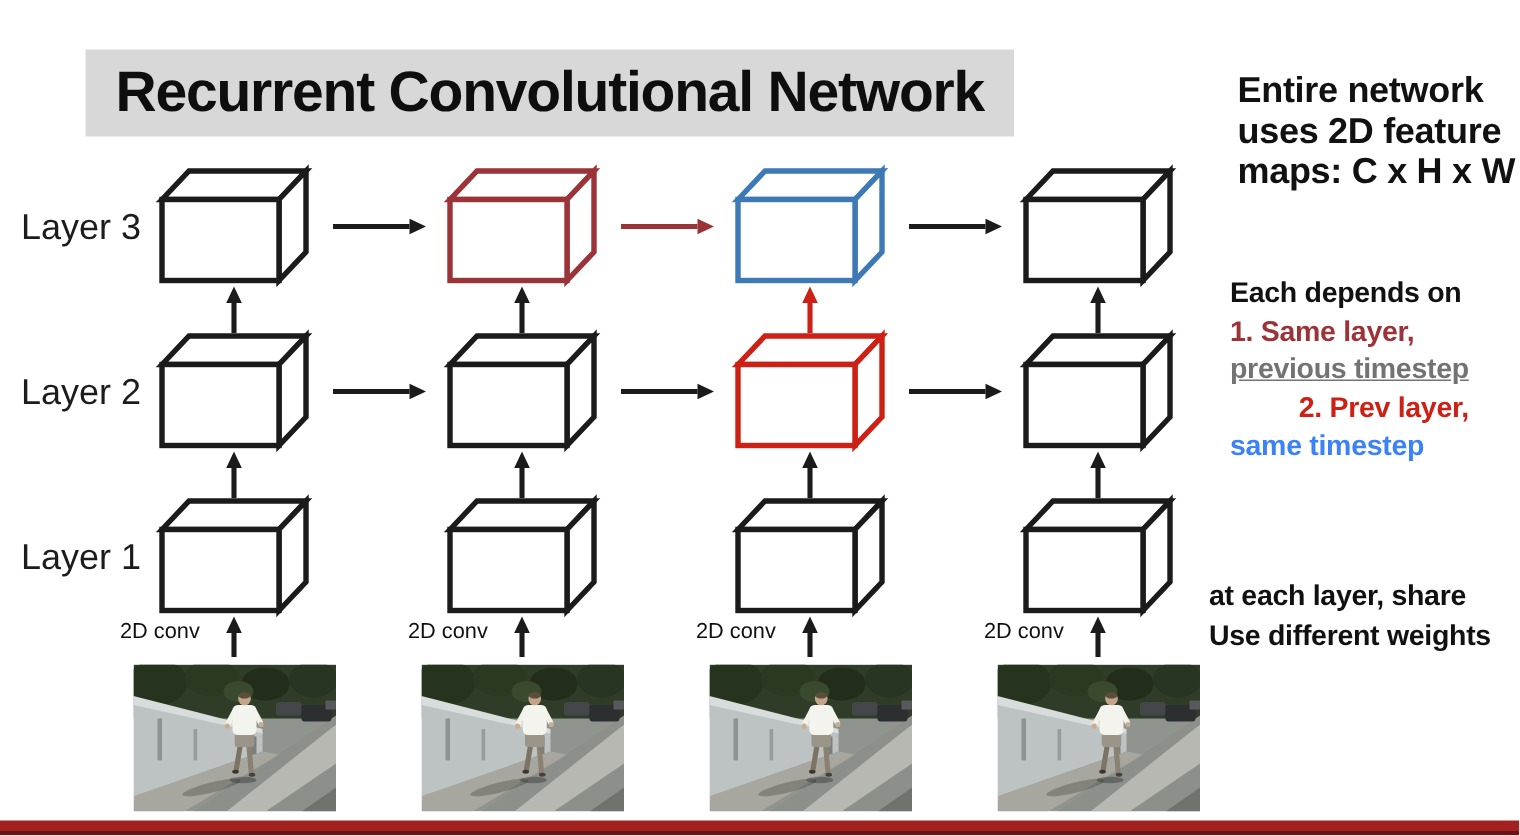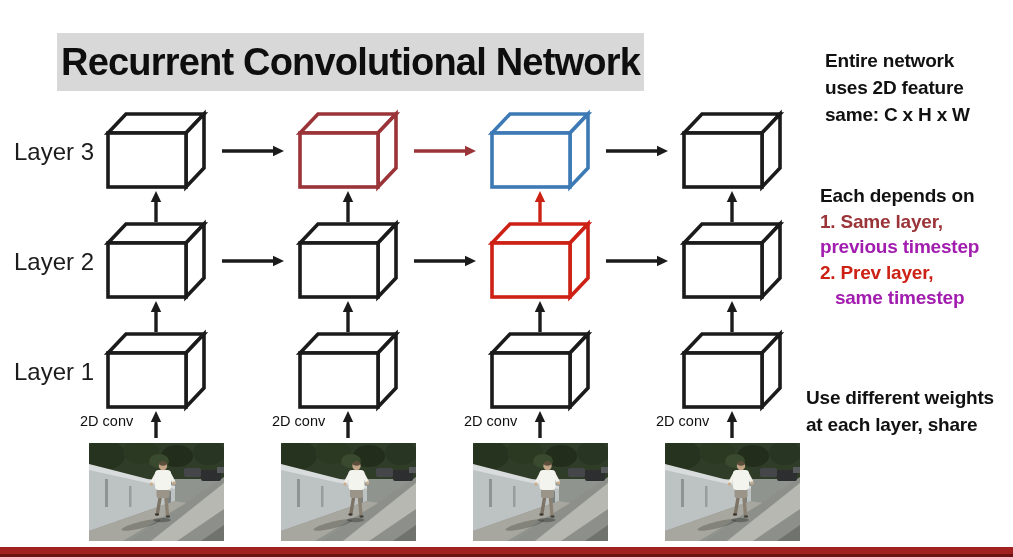--- a/index.html
+++ b/index.html
@@ -1,28 +1,28 @@
 <!DOCTYPE html>
 <html style="--black: #1b1b1b; --maroon: #9b3439; --red: #cc2114; --blue: #3d7ab5; --highlight: #d8d8d8; --footer: #a12121; --footer_edge: #6d1212;"><head>
 <meta charset="utf-8">
 <style>
   html,body{margin:0;padding:0;background:#fff;}
   .slide{position:relative;width:1013px;height:557px;background:#ffffff;overflow:hidden;
          font-family:"Liberation Sans",sans-serif;color:#111;}
-  .title{position:absolute;left:57px;top:33px;height:58px;line-height:58px;padding:0 4px;
+  .title{position:absolute;left:57px;top:33px;height:58px;line-height:58px;padding:0 20px;
          background:var(--highlight);font-size:38px;font-weight:700;letter-spacing:-0.8px;color:#0e0e0e;white-space:nowrap;}
   .layer-label{position:absolute;left:14px;font-size:24px;color:#1c1c1c;white-space:nowrap;}
   .ll0{top:138px}.ll1{top:248px}.ll2{top:358px}
   #diagram{position:absolute;left:0;top:0;width:1013px;height:557px;}
   .conv{position:absolute;top:413px;font-size:14.5px;font-weight:500;color:#101010;white-space:nowrap;}
   .c0{left:80px}.c1{left:272px}.c2{left:464px}.c3{left:656px}
   .frame{position:absolute;top:443px;width:135px;height:98px;overflow:hidden;}
   .f0{left:89px}.f1{left:281px}.f2{left:473px}.f3{left:665px}
   .note{position:absolute;font-weight:700;letter-spacing:-0.2px;}
-  .n1{left:825px;top:47px;font-size:19px;line-height:27px;}
+  .n1{left:825px;top:47px;font-size:24px;line-height:27px;}
   .n2{left:820px;top:183px;font-size:19px;line-height:25.5px;}
   .n3{left:806px;top:384px;font-size:19px;line-height:27px;}
   .citation{position:absolute;left:838px;top:477px;font-size:9.5px;line-height:13px;
             font-weight:700;letter-spacing:-0.2px;color:#1e1e1e;}
   .footer-bar{position:absolute;left:0;top:547px;width:1013px;height:10px;
               background:linear-gradient(var(--footer) 0 68%, var(--footer_edge) 68% 100%);}
 </style>
 </head>
 <body>
 
@@ -319,31 +319,31 @@
           <circle cx="85" cy="40" r="1.7" fill="#c9ad8f"></circle>
           <rect x="66" y="27" width="16" height="20" rx="3.5" fill="#f4f4ee"></rect>
           <circle cx="74" cy="23" r="4.2" fill="#c2a588"></circle>
           <ellipse cx="74" cy="20.6" rx="3.9" ry="2.1" fill="#5d4d3b"></ellipse>
         </g>
       </svg></div>
 
   <div class="note n1">
     <div>Entire network</div>
     <div>uses 2D feature</div>
-    <div>same: C x H x W</div>
+    <div>maps: C x H x W</div>
   </div>
 
   <div class="note n2">
     <div>Each depends on</div>
     <div style="color: rgb(155, 52, 57);">1. Same layer,</div>
-    <div style="color: #a21caf;">previous timestep</div>
-    <div style="color: rgb(204, 33, 20);">2. Prev layer,</div>
-    <div style="color: #a21caf; text-align: center;">same timestep</div>
+    <div style="color: #737373; text-decoration: underline;">previous timestep</div>
+    <div style="color: rgb(204, 33, 20); text-align: right;">2. Prev layer,</div>
+    <div style="color: #3b82f6;">same timestep</div>
   </div>
 
   <div class="note n3">
+    <div>at each layer, share</div>
     <div>Use different weights</div>
-    <div>at each layer, share</div>
   </div>
 
 
   <div class="footer-bar"></div>
 </div>
 
 </body></html>

